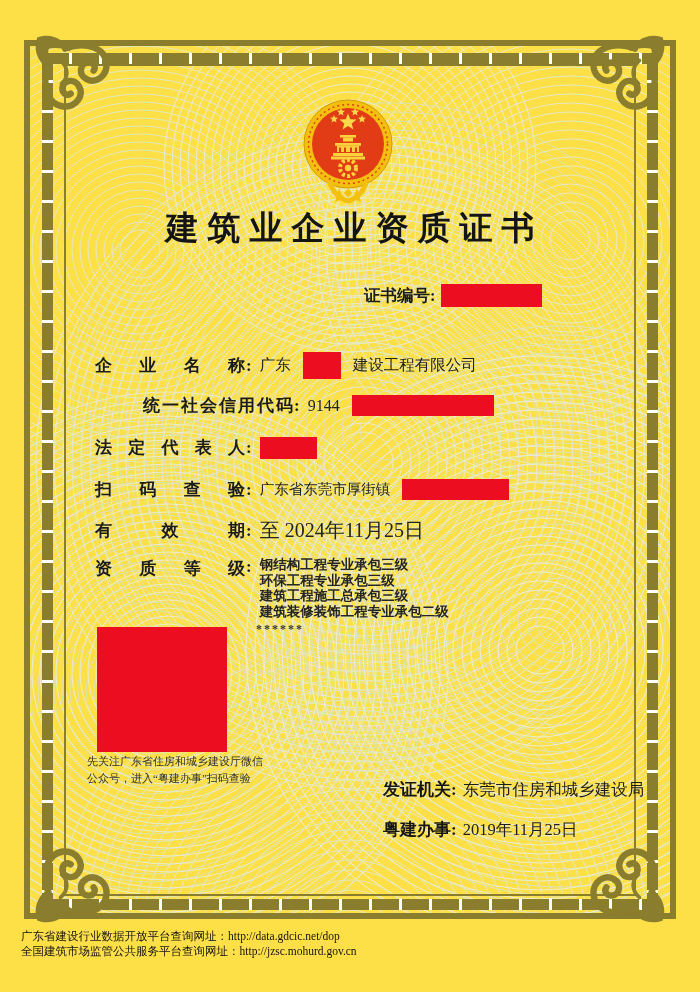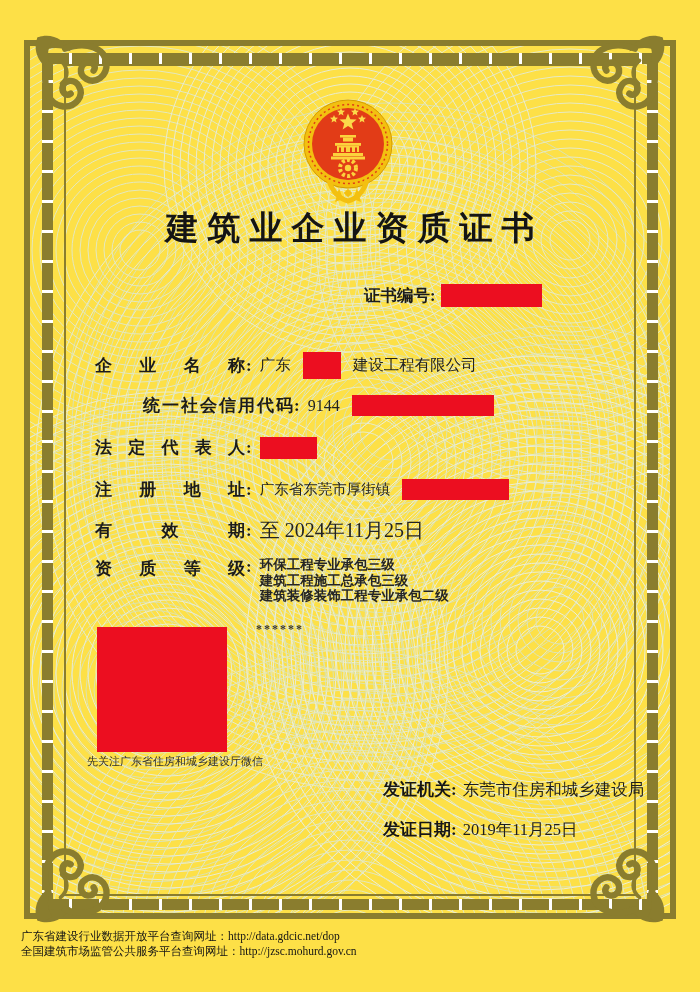--- a/index.html
+++ b/index.html
@@ -475,57 +475,59 @@
 
     <div class="row r3">
       <span class="jlabel">法定代表人</span>
         <span class="colon">:</span>
       <span class="value">
         <span class="redact rb-inline3"></span>
       </span>
     </div>
 
     <div class="row r4">
-      <span class="jlabel">注册地址</span>
+      <span class="jlabel">扫码查验</span>
         <span class="colon">:</span>
       <span class="value v4">
         <span>广东省东莞市厚街镇</span>
         <span class="redact rb-inline4"></span>
       </span>
     </div>
 
     <div class="row r5">
       <span class="jlabel">有效期</span>
         <span class="colon">:</span>
       <span class="value v5">至 2024年11月25日</span>
     </div>
 
     <div class="row r6">
       <span class="jlabel">资质等级</span>
         <span class="colon">:</span>
       <span class="quals">
+        <span class="qual-line">钢结构工程专业承包三级</span>
         <span class="qual-line">环保工程专业承包三级</span>
         <span class="qual-line">建筑工程施工总承包三级</span>
         <span class="qual-line">建筑装修装饰工程专业承包二级</span>
       </span>
     </div>
 
     <div class="stars">******</div>
 
     <div class="qr-block"></div>
     <div class="qr-note">
       <div>先关注广东省住房和城乡建设厅微信</div>
+      <div>公众号，进入“粤建办事”扫码查验</div>
     </div>
 
     <div class="issuer-row ir1">
       <span class="issuer-label">发证机关:</span>
       <span class="issuer-value">东莞市住房和城乡建设局</span>
     </div>
     <div class="issuer-row ir2">
-      <span class="issuer-label">发证日期:</span>
+      <span class="issuer-label">粤建办事:</span>
       <span class="issuer-value">2019年11月25日</span>
     </div>
 
   </div>
 
   <div class="footer">
     <div>广东省建设行业数据开放平台查询网址：http://data.gdcic.net/dop</div>
     <div>全国建筑市场监管公共服务平台查询网址：http://jzsc.mohurd.gov.cn</div>
   </div>
 

